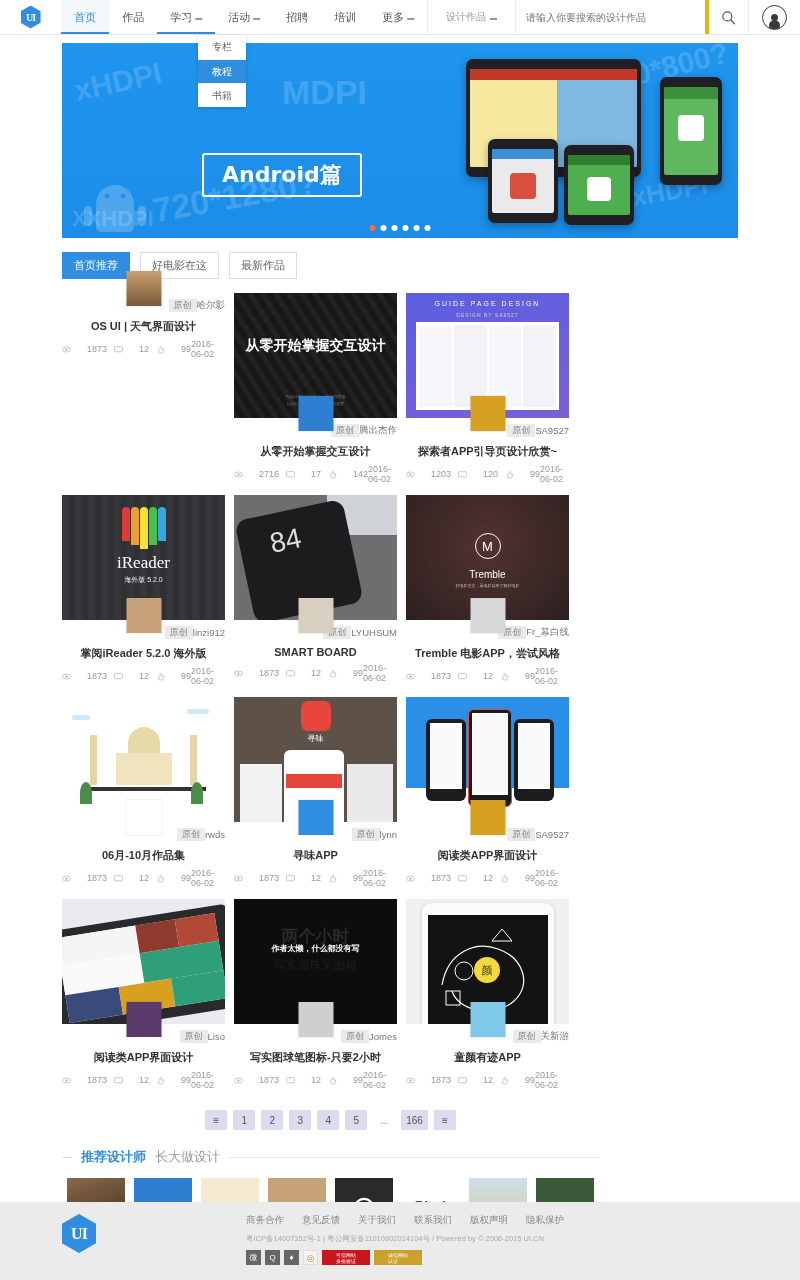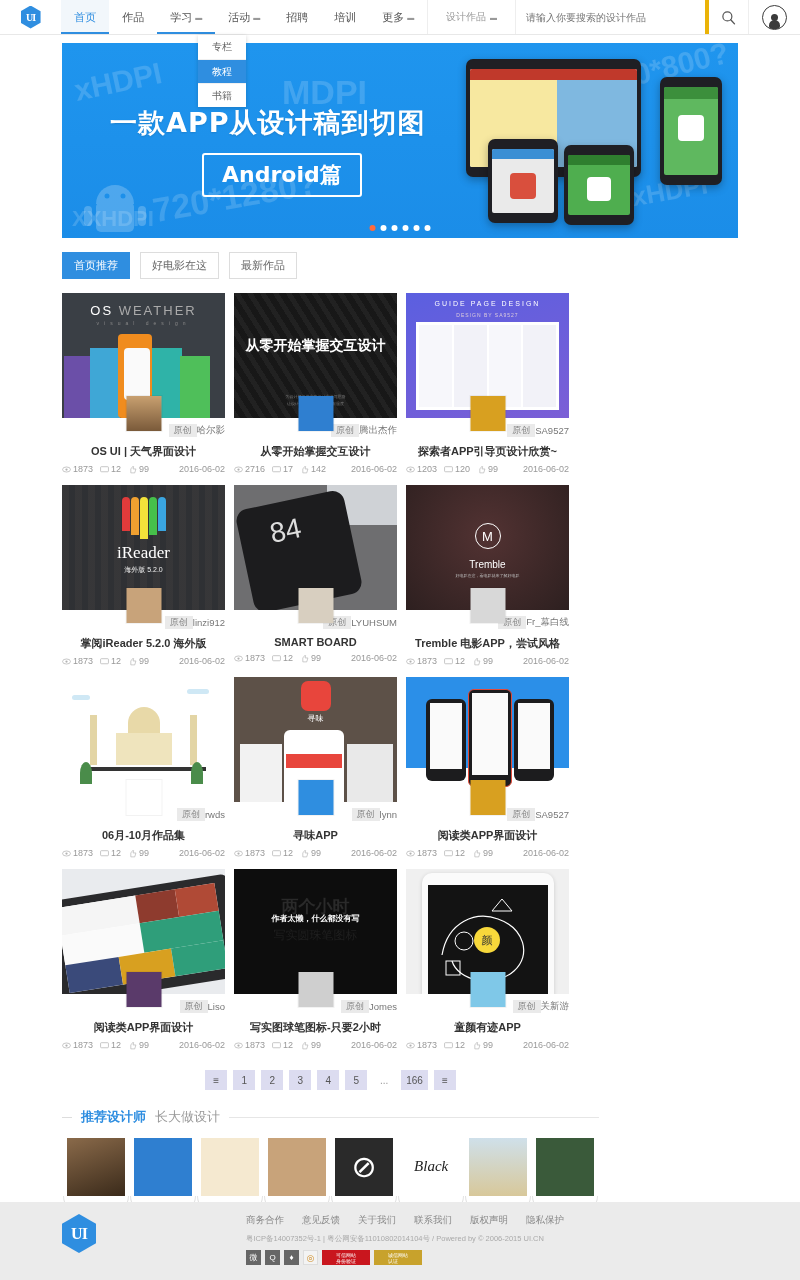--- a/index.html
+++ b/index.html
@@ -122,21 +122,21 @@
   .av-box {
     position:absolute; left:50%; transform:translateX(-50%); top:-22px;
     width:35px; height:35px; background:#ccc; overflow:hidden; box-shadow:0 0 0 1px rgba(0,0,0,.05);
   }
   .card-title {
     text-align:center; font-size:11px; color:#333; font-weight:bold; padding:4px 0 5px;
     white-space:nowrap; overflow:hidden; text-overflow:ellipsis;
   }
   .stats { display:flex; align-items:center; justify-content:space-between; font-size:9px; color:#999; padding-bottom:2px;}
   .stats .left { display:flex; align-items:center; gap:7px; }
-  .stats .left span { display:flex; align-items:center; gap:2px; }
+  .stats .left span { display:flex; align-items:center; gap:16px; }
   .ic { display:inline-block; width:9px; height:9px; opacity:.75;}
 
   
   .pager { display:flex; justify-content:center; gap:6px; padding:18px 0 10px;}
   .pg {
     min-width:22px; height:20px; background:#dcdcf0; color:#555; font-size:10px;
     display:flex; align-items:center; justify-content:center; cursor:pointer; padding:0 5px;
   }
   .pg.dots3 { background:transparent; color:#999; }
 
@@ -260,21 +260,20 @@
 
       <svg class="droid" width="70" height="60" viewBox="0 0 70 60">
         <rect x="16" y="18" width="38" height="30" rx="5" fill="#fff"></rect>
         <path d="M16 20 A19 19 0 0 1 54 20 Z" fill="#fff"></path>
         <circle cx="27" cy="12" r="2.5" fill="#1f95ee"></circle>
         <circle cx="43" cy="12" r="2.5" fill="#1f95ee"></circle>
         <rect x="4" y="22" width="8" height="20" rx="4" fill="#fff"></rect>
         <rect x="58" y="22" width="8" height="20" rx="4" fill="#fff"></rect>
       </svg>
 
-      <div class="banner-title">一款APP从设计稿到切图</div>
       <div class="banner-sub">Android篇</div>
 
       <div class="banner-art">
 
         <div class="dev" style="left:14px;top:2px;width:175px;height:118px;">
           <div class="scr" style="background:#fff;">
             <div style="height:11px;background:#c0392b;"></div>
             <div style="display:flex;height:100%;">
               <div style="width:52%;background:#f7e8a0;"></div>
               <div style="width:48%;background:#7fb8e0;"></div>
@@ -322,31 +321,20 @@
     <div class="fbtn">
       <span>好电影在这</span>
     </div>
     <div class="fbtn">
       <span>最新作品</span>
     </div>
   </div>
 
   <div class="grid" id="grid">
       <div class="card">
-    <div class="thumb">
-          <div style="position:absolute;inset:0;background:#3a3f45"></div>
-    <div style="position:absolute;top:10px;left:0;right:0;text-align:center;color:#fff;font-size:13px;letter-spacing:2px;">OS <span style="color:#aaa">WEATHER</span></div>
-    <div style="position:absolute;top:27px;left:0;right:0;text-align:center;color:#888;font-size:5px;letter-spacing:5px;">visual design</div>
-    <div style="position:absolute;bottom:0;left:2px;width:28px;height:62px;background:#6b4fa8"></div>
-    <div style="position:absolute;bottom:0;left:28px;width:30px;height:70px;background:#3fa7d6"></div>
-    <div style="position:absolute;bottom:0;left:56px;width:34px;height:84px;background:#f08c1e;border-radius:4px"></div>
-    <div style="position:absolute;bottom:0;left:90px;width:30px;height:70px;background:#2fb3a8"></div>
-    <div style="position:absolute;bottom:0;left:118px;width:30px;height:62px;background:#4fbf5a"></div>
-    <div style="position:absolute;bottom:18px;left:62px;width:26px;height:52px;background:#fafafa;border-radius:4px"></div>
-        </div>
     <div class="meta">
       <span class="tag-orig">原创</span>
       <div class="av-box" style="background:linear-gradient(#c8a070,#7a5a3a)"></div>
       <span class="author">哈尔影</span>
     </div>
     <div class="card-title">OS UI | 天气界面设计</div>
     <div class="stats">
       <div class="left">
         <span>
           <svg class="ic" viewBox="0 0 16 16">

